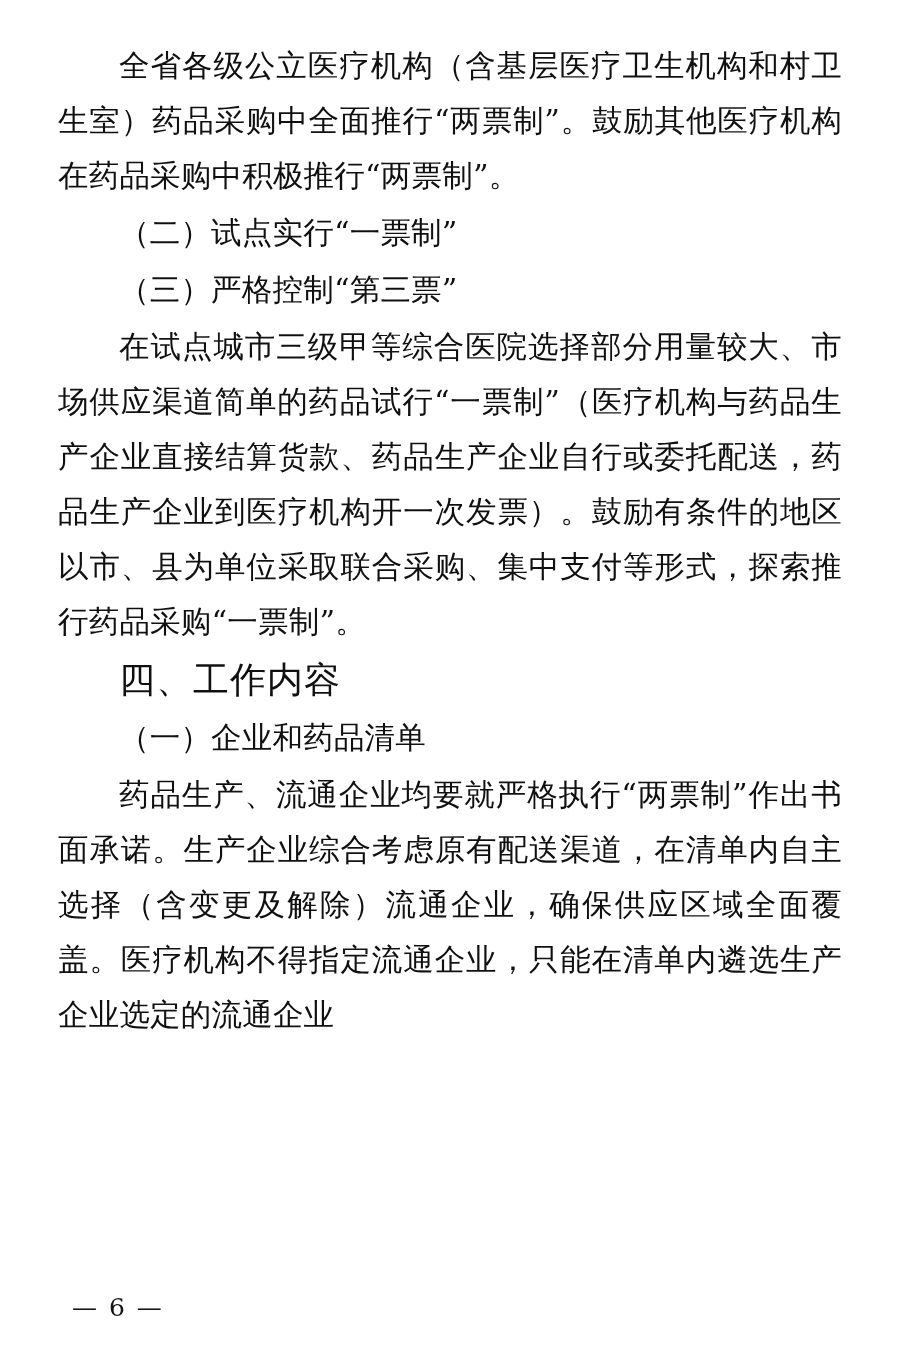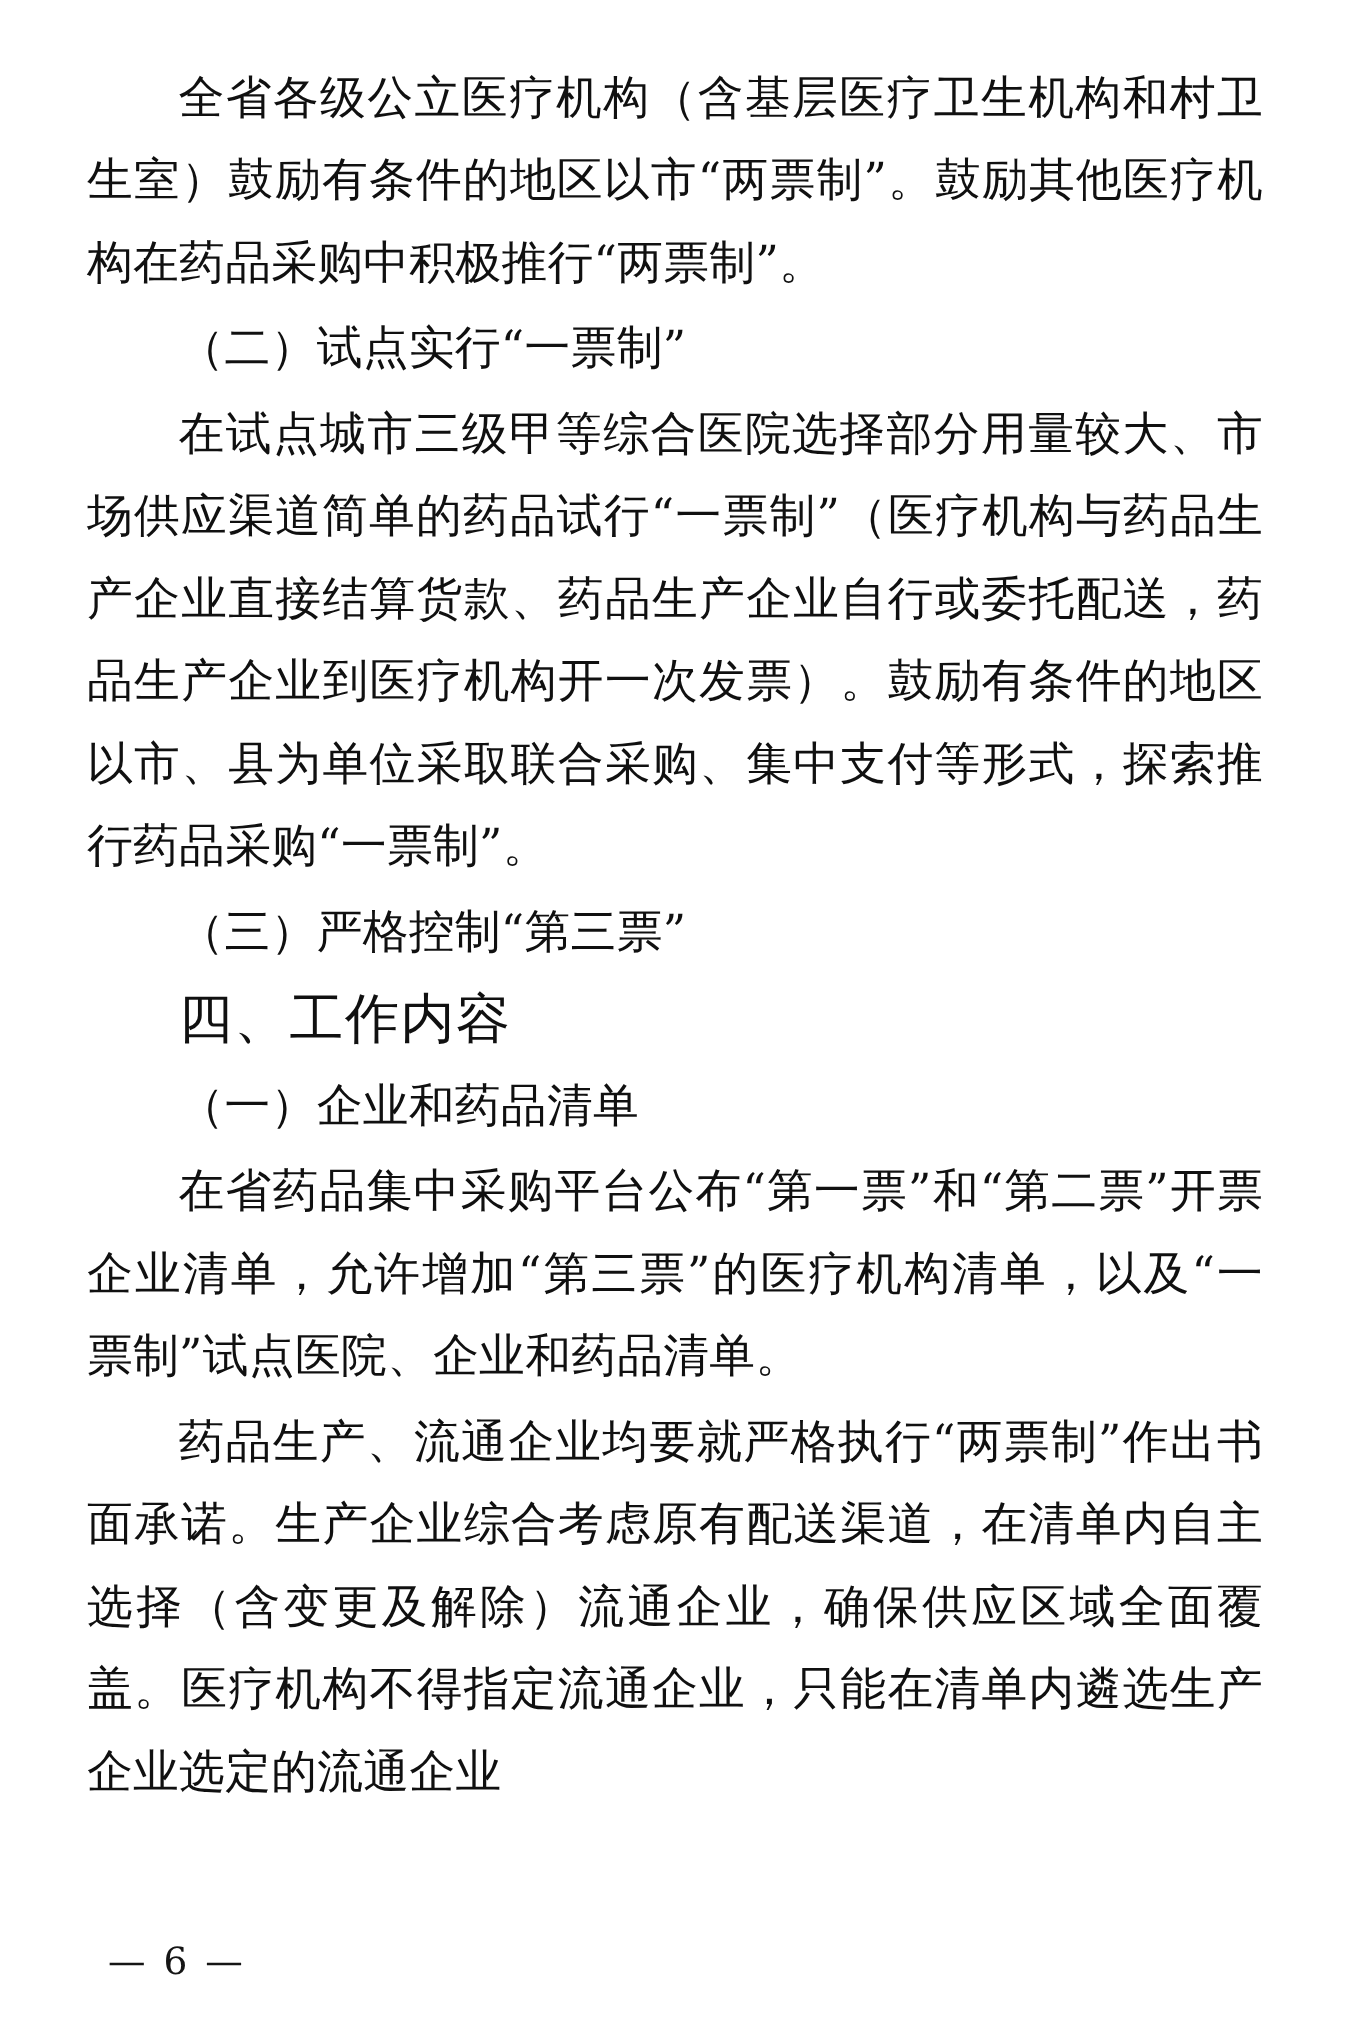--- a/index.html
+++ b/index.html
@@ -61,33 +61,32 @@
     color: #151515;
     font-family: "DejaVu Serif", "Liberation Serif", serif;
   }
 </style>
 </head>
 <body>
 
 <div class="page">
   <div class="doc-body">
 
-    <p class="para">全省各级公立医疗机构（含基层医疗卫生机构和村卫生室）鼓励有条件的地区以市“两票制”。鼓励其他医疗机构在药品采购中积极推行“两票制”。</p>
+    <p class="para">全省各级公立医疗机构（含基层医疗卫生机构和村卫生室）药品采购中全面推行“两票制”。鼓励其他医疗机构在药品采购中积极推行“两票制”。</p>
 
     <p class="para sub-head">（二）试点实行“一票制”</p>
 
+    <p class="para sub-head">（三）严格控制“第三票”</p>
+
     <p class="para">在试点城市三级甲等综合医院选择部分用量较大、市场供应渠道简单的药品试行“一票制”（医疗机构与药品生产企业直接结算货款、药品生产企业自行或委托配送，药品生产企业到医疗机构开一次发票）。鼓励有条件的地区以市、县为单位采取联合采购、集中支付等形式，探索推行药品采购“一票制”。</p>
-
-    <p class="para sub-head">（三）严格控制“第三票”</p>
 
 
     <h2 class="heading">四、工作内容</h2>
 
     <p class="para sub-head">（一）企业和药品清单</p>
 
-    <p class="para">在省药品集中采购平台公布“第一票”和“第二票”开票企业清单，允许增加“第三票”的医疗机构清单，以及“一票制”试点医院、企业和药品清单。</p>
 
     <p class="para">药品生产、流通企业均要就严格执行“两票制”作出书面承诺。生产企业综合考虑原有配送渠道，在清单内自主选择（含变更及解除）流通企业，确保供应区域全面覆盖。医疗机构不得指定流通企业，只能在清单内遴选生产企业选定的流通企业</p>
 
   </div>
 
   <div class="footer">— 6 —</div>
 </div>
 
 </body></html>

